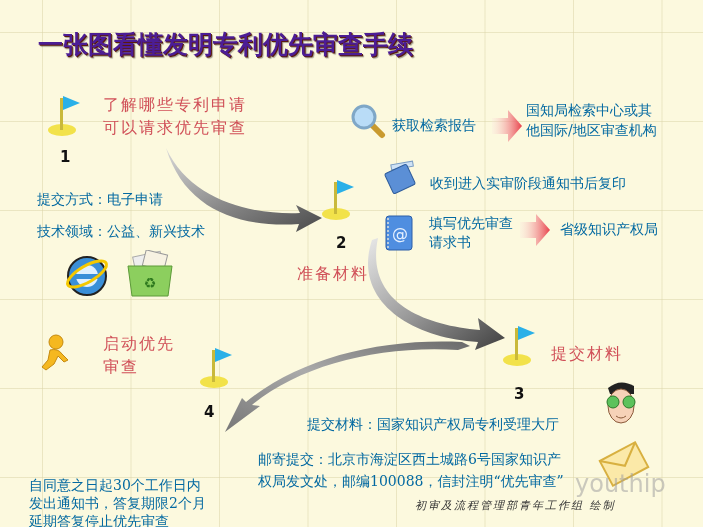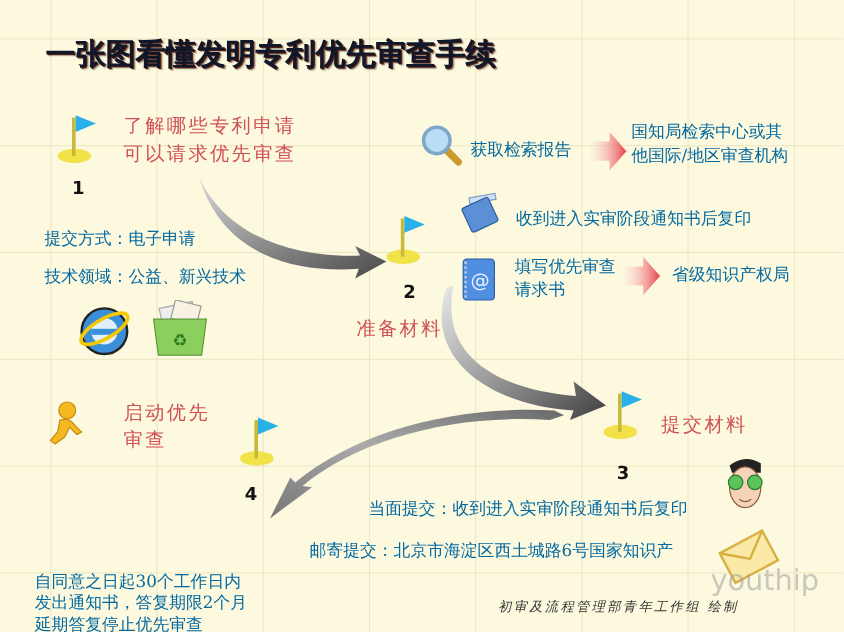--- a/index.html
+++ b/index.html
@@ -15,21 +15,21 @@
     font-family: "DejaVu Serif", "Liberation Serif", serif;
     color: #111;
   }
   .abs { position: absolute; }
   .title {
     left: 38px; top: 28px;
     font-family: "DejaVu Sans", "Liberation Sans", sans-serif;
     font-weight: bold;
     font-size: 25px;
     letter-spacing: 0px;
-    color: #0f172a;
+    color: #4c1d95;
     text-shadow: 1px 1px 0 #5a1a0c, 2px 2px 1px rgba(0,0,0,0.35);
     white-space: nowrap;
   }
   .pink {
     font-family: "DejaVu Serif", "Liberation Serif", serif;
     color: #d05058;
     font-size: 16px;
     letter-spacing: 2px;
     line-height: 23px;
     white-space: nowrap;
@@ -175,23 +175,24 @@
 
 <div class="abs flag" style="left:499px;top:322px;">
   <svg width="44" height="46">
       <ellipse cx="18" cy="38" rx="14" ry="6" fill="#f2e24a"></ellipse>
       <rect x="16" y="6" width="3" height="32" fill="#c9b93a"></rect>
       <polygon points="19,4 36,11 19,18" fill="#2ab0e8"></polygon>
     </svg>
 </div>
 <div class="abs num" style="left:514px;top:385px;">3</div>
 <div class="abs pink" style="left:551px;top:342px;">提交材料</div>
-<div class="abs txt" style="left:307px;top:415px;">当面提交：收到进入实审阶段通知书后复印</div>
+<div class="abs txt" style="left:307px;top:415px;">提交材料：国家知识产权局专利受理大厅</div>
 <div class="abs txt" style="left:258px;top:448px;line-height:22px;">
   <div>邮寄提交：北京市海淀区西土城路6号国家知识产</div>
+  <div>权局发文处，邮编100088，信封注明“优先审查”</div>
 </div>
 <div class="abs" style="left:598px;top:380px;">
   <svg width="46" height="48">
       <path d="M10,8 Q22,-2 36,6 L36,14 L12,14 Z" fill="#222"></path>
       <ellipse cx="23" cy="26" rx="13" ry="17" fill="#f6d2b8" stroke="#8a5a3a"></ellipse>
       <circle cx="15" cy="22" r="6" fill="#5cc25c" stroke="#2a7a2a"></circle>
       <circle cx="31" cy="22" r="6" fill="#5cc25c" stroke="#2a7a2a"></circle>
       <path d="M18,36 Q23,40 28,36" stroke="#8a5a3a" fill="none"></path>
     </svg>
 </div>
@@ -222,13 +223,13 @@
   <div>启动优先</div>
   <div>审查</div>
 </div>
 <div class="abs txt" style="left:29px;top:428px;line-height:18px;margin-top:48px;">
   <div>自同意之日起30个工作日内</div>
   <div>发出通知书，答复期限2个月</div>
   <div>延期答复停止优先审查</div>
 </div>
 
 <div class="abs" style="left:415px;top:498px;font-size:11px;color:#333;font-style:italic;white-space:nowrap;letter-spacing:2px;">初审及流程管理部青年工作组  绘制</div>
-<div class="abs" style="left:575px;top:470px;font-family:'DejaVu Sans','Liberation Sans',sans-serif;font-size:24px;color:rgba(160,160,160,0.55);white-space:nowrap;padding-left:17px;">youthip</div>
+<div class="abs" style="left:575px;top:470px;font-family:'DejaVu Sans','Liberation Sans',sans-serif;font-size:24px;color:rgba(160,160,160,0.55);white-space:nowrap;">youthip</div>
 
 </body></html>

